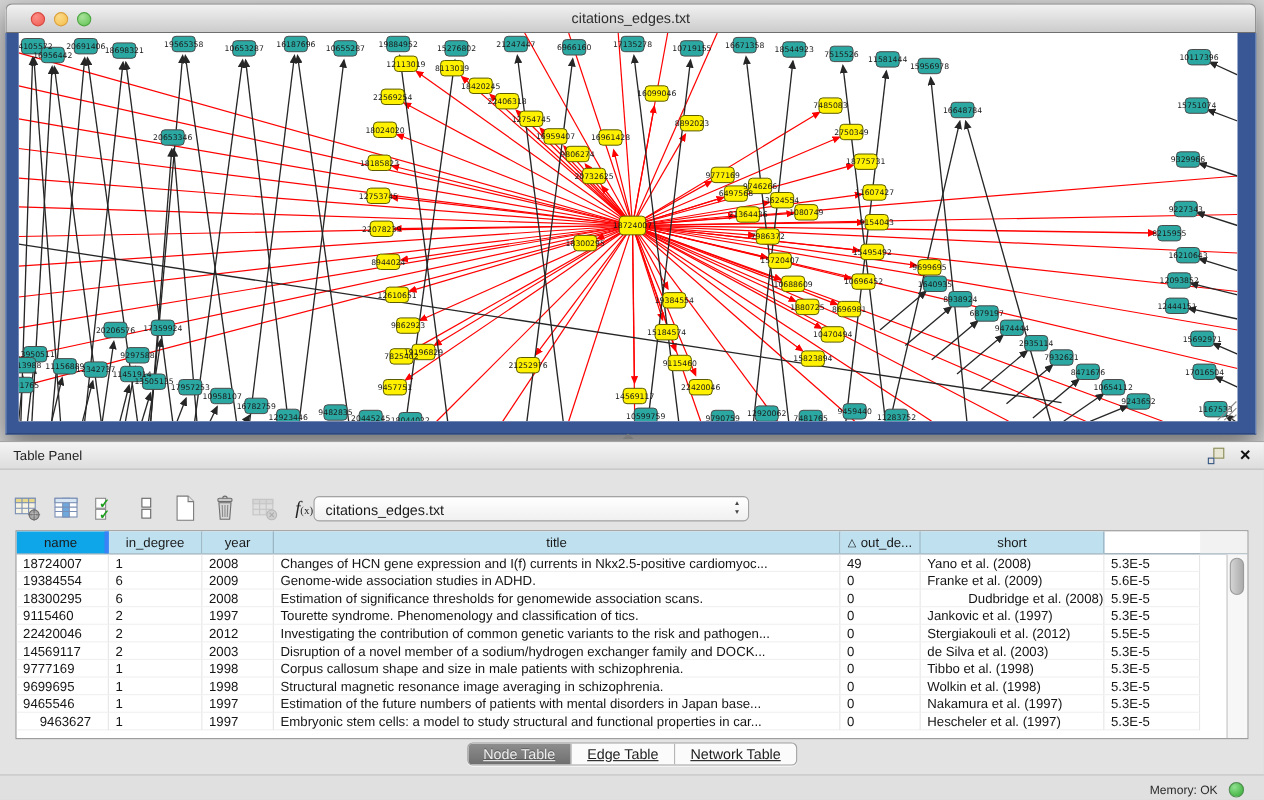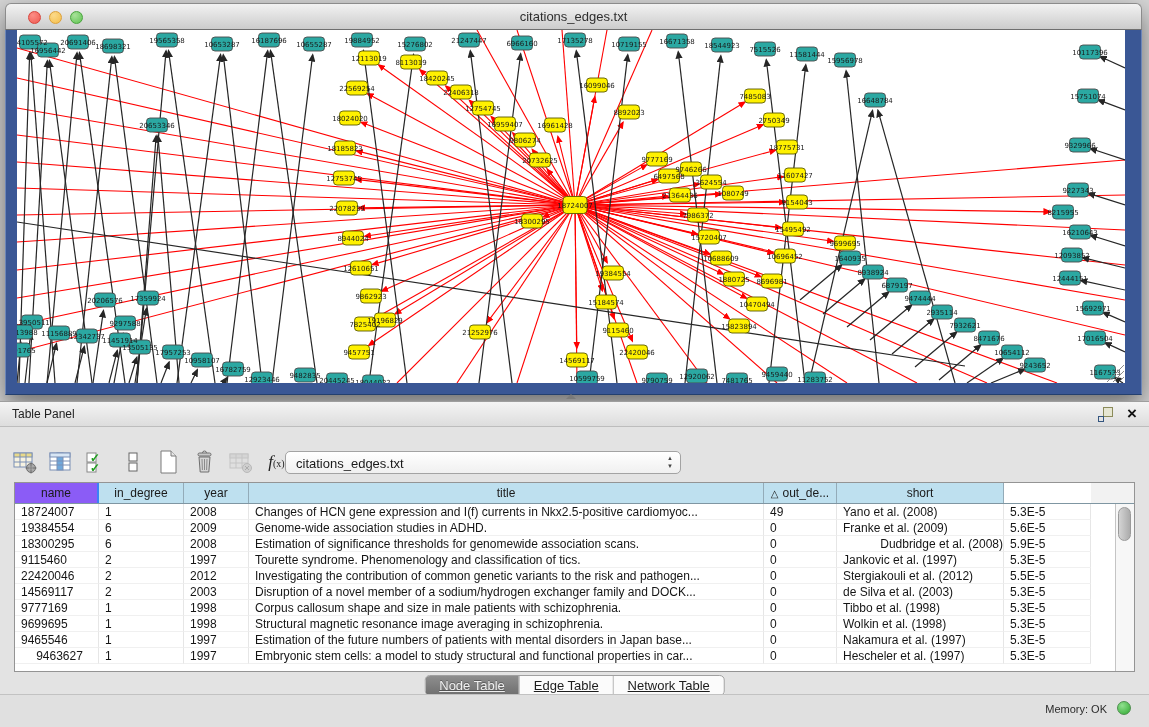--- a/index.html
+++ b/index.html
@@ -59,21 +59,21 @@
   .combo .cval { position:absolute; left:10px; top:4px; }
   .combo .stepper { position:absolute; right:7px; top:2px; display:flex; flex-direction:column;
     font-size:6px; color:#444; line-height:8px; text-align:center; }
   
   .dtable { position:absolute; left:14px; top:80px; width:1121px; height:190px;
     background:#FFFFFF; border:1px solid #949494; overflow:hidden; }
   .thead { display:flex; height:21px; border-bottom:1px solid #7F96A2; }
   .th { background:#BEE0EF; border-right:1px solid #93ABB8; font-size:12px; color:#1A1A1A;
     display:flex; align-items:center; justify-content:center; overflow:hidden;
     white-space:nowrap; flex:none; cursor:pointer; }
-  .th.gray { background:#8b5cf6; border-right:2px solid #3b82f6; }
+  .th.gray { background:#0ea5e9; border-right:4px solid #3b82f6; }
   .th .sort { font-size:10px; margin-right:4px; }
   .th.filler { background:#F2F2F2; border-right:none; flex:1; cursor:default; }
   .trow { display:flex; height:16px; }
   .td { font-size:12px; color:#151515; padding:1px 0 0 6px; white-space:nowrap;
     overflow:hidden; border-right:1px solid #E6E6E6; border-bottom:1px solid #F0F0F0;
     flex:none; }
   .vscroll { position:absolute; right:0; top:21px; bottom:0; width:19px;
     background:#F7F7F7; border-left:1px solid #C4C4C4; }
   .vthumb { position:absolute; left:2px; top:3px; width:13px; height:34px;
     border-radius:7px; border:1px solid #9A9A9A;
@@ -81,21 +81,21 @@
   
   .seg { position:absolute; left:50%; transform:translateX(-50%); top:273px; height:21px;
     display:flex; border:1px solid #A0A0A0; border-radius:5px; overflow:hidden;
     background:#FBFBFB; box-shadow:0 1px 0 rgba(255,255,255,.7); }
   .seg .tab { padding:2px 14px 0 14px; font-size:13px; color:#1D1D1D; cursor:pointer;
     border-right:1px solid #B5B5B5;text-decoration:underline; }
   .seg .tab:last-child { border-right:none; }
   .seg .tab.active { background:linear-gradient(#8E8E8E,#6F6F6F); color:#EFEFEF;
     text-shadow:0 -1px 0 rgba(0,0,0,.3); }
   
-  .statusbar { position:absolute; left:0; right:0; bottom:0; height:33px;
+  .statusbar { position:absolute; left:0; right:0; bottom:0; height:23px;
     background:#E0E0E0; border-top:1px solid #C2C2C2; }
   .mem { position:absolute; right:42px; top:8px; font-size:11px; color:#2B2B2B; }
   .memdot { position:absolute; right:18px; top:6px; width:14px; height:14px; border-radius:50%;
     background:radial-gradient(circle at 35% 30%, #90E08F, #2FA92F); border:1px solid #4E8F4E; }
 </style>
 </head>
 <body>
 
 <div class="gwin">
   <div class="titlebar">

